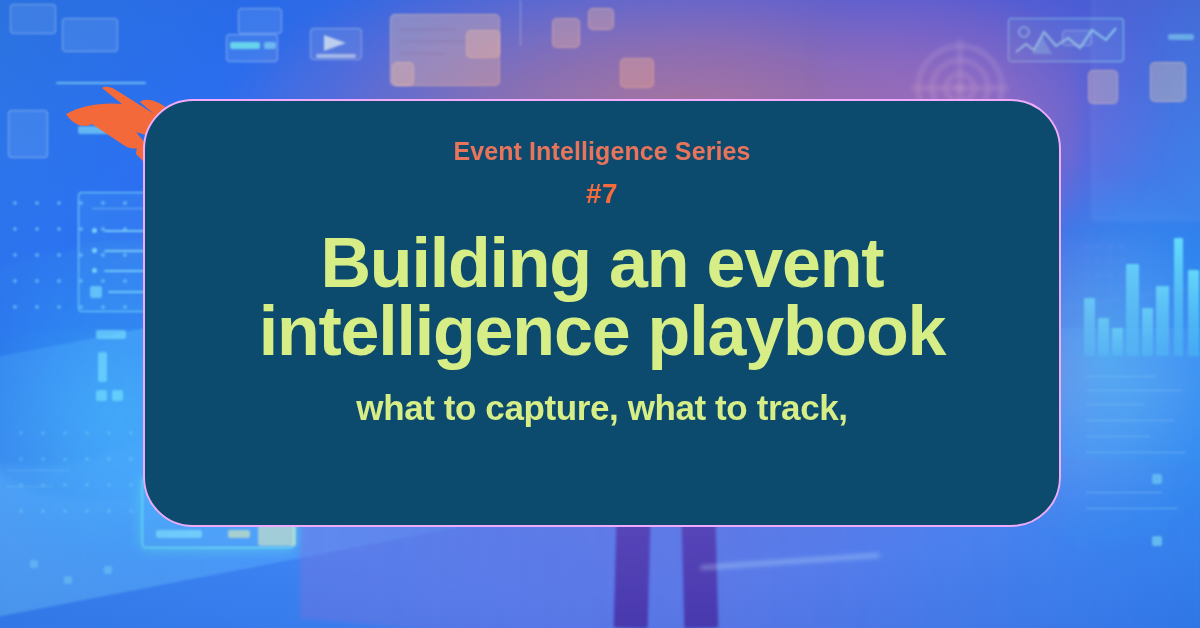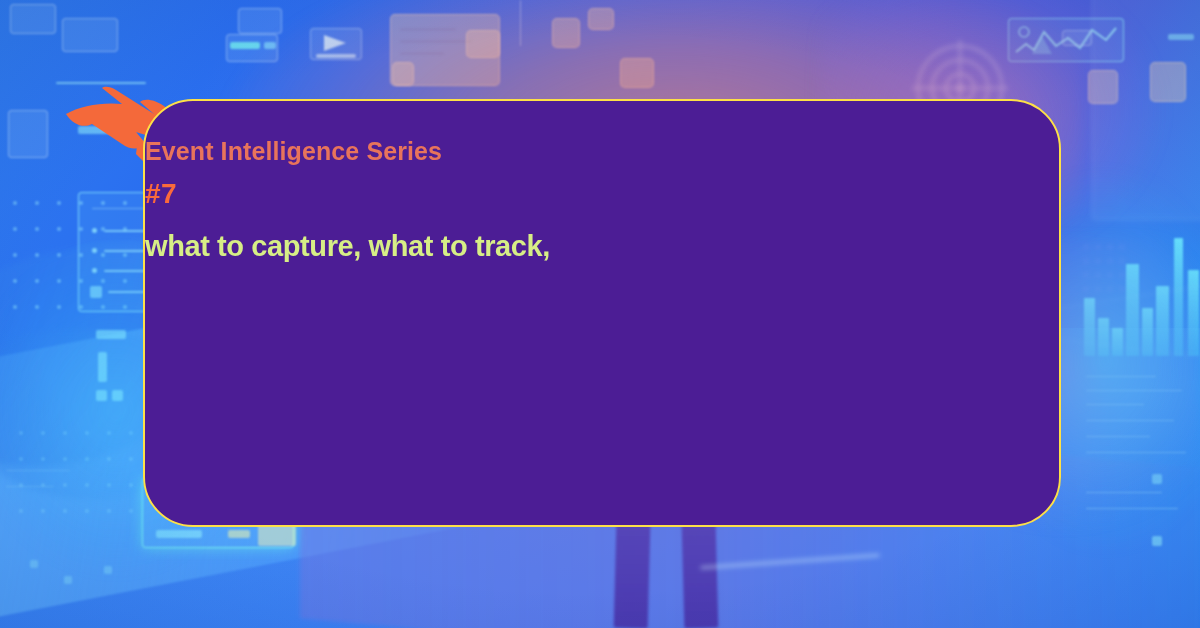--- a/index.html
+++ b/index.html
@@ -202,27 +202,27 @@
     position: absolute;
     left: 18px; top: 66px;
     width: 190px; height: 115px;
   }
 
   
   .card {
     position: absolute;
     left: 143px; top: 99px;
     width: 918px; height: 428px;
-    background: #4c1d95;
-    border: 2px solid #fde047;
+    background: #0c4a6e;
+    border: 2px solid #f0abfc;
     border-radius: 50px;
     box-sizing: border-box;
     display: flex;
     flex-direction: column;
-    align-items: flex-start;
+    align-items: center;
     justify-content: flex-start;
     padding-top: 38px;
   }
 
   .eyebrow {
     color: #E8745B;
     font-size: 25px;
     font-weight: 700;
     letter-spacing: .1px;
     line-height: 1;
@@ -241,21 +241,21 @@
     font-size: 70px;
     font-weight: 800;
     line-height: 0.97;
     letter-spacing: -1.2px;
     text-align: center;
     margin: 22px 0 0 0;
     max-width: 840px;
   }
   .subhead {
     color: #D7EE86;
-    font-size: 29px;
+    font-size: 35px;
     font-weight: 600;
     line-height: 1.16;
     letter-spacing: -.4px;
     text-align: center;
     margin: 22px 0 0 0;
     max-width: 760px;
   }
 </style>
 </head>
 <body>
@@ -419,19 +419,20 @@
              L 150 92
              C 154 100, 152 108, 144 114
              L 118 88 Z" fill="#F4693A"></path>
   </svg>
 
   <div class="card">
     <div class="eyebrow">Event Intelligence Series</div>
 
     <div class="issue">#7</div>
 
+    <h1 class="headline">Building an event intelligence playbook</h1>
 
     <div class="subhead">
       <span>what to capture, what to track,</span><br>
     </div>
   </div>
 
 </div>
 
 </body></html>

